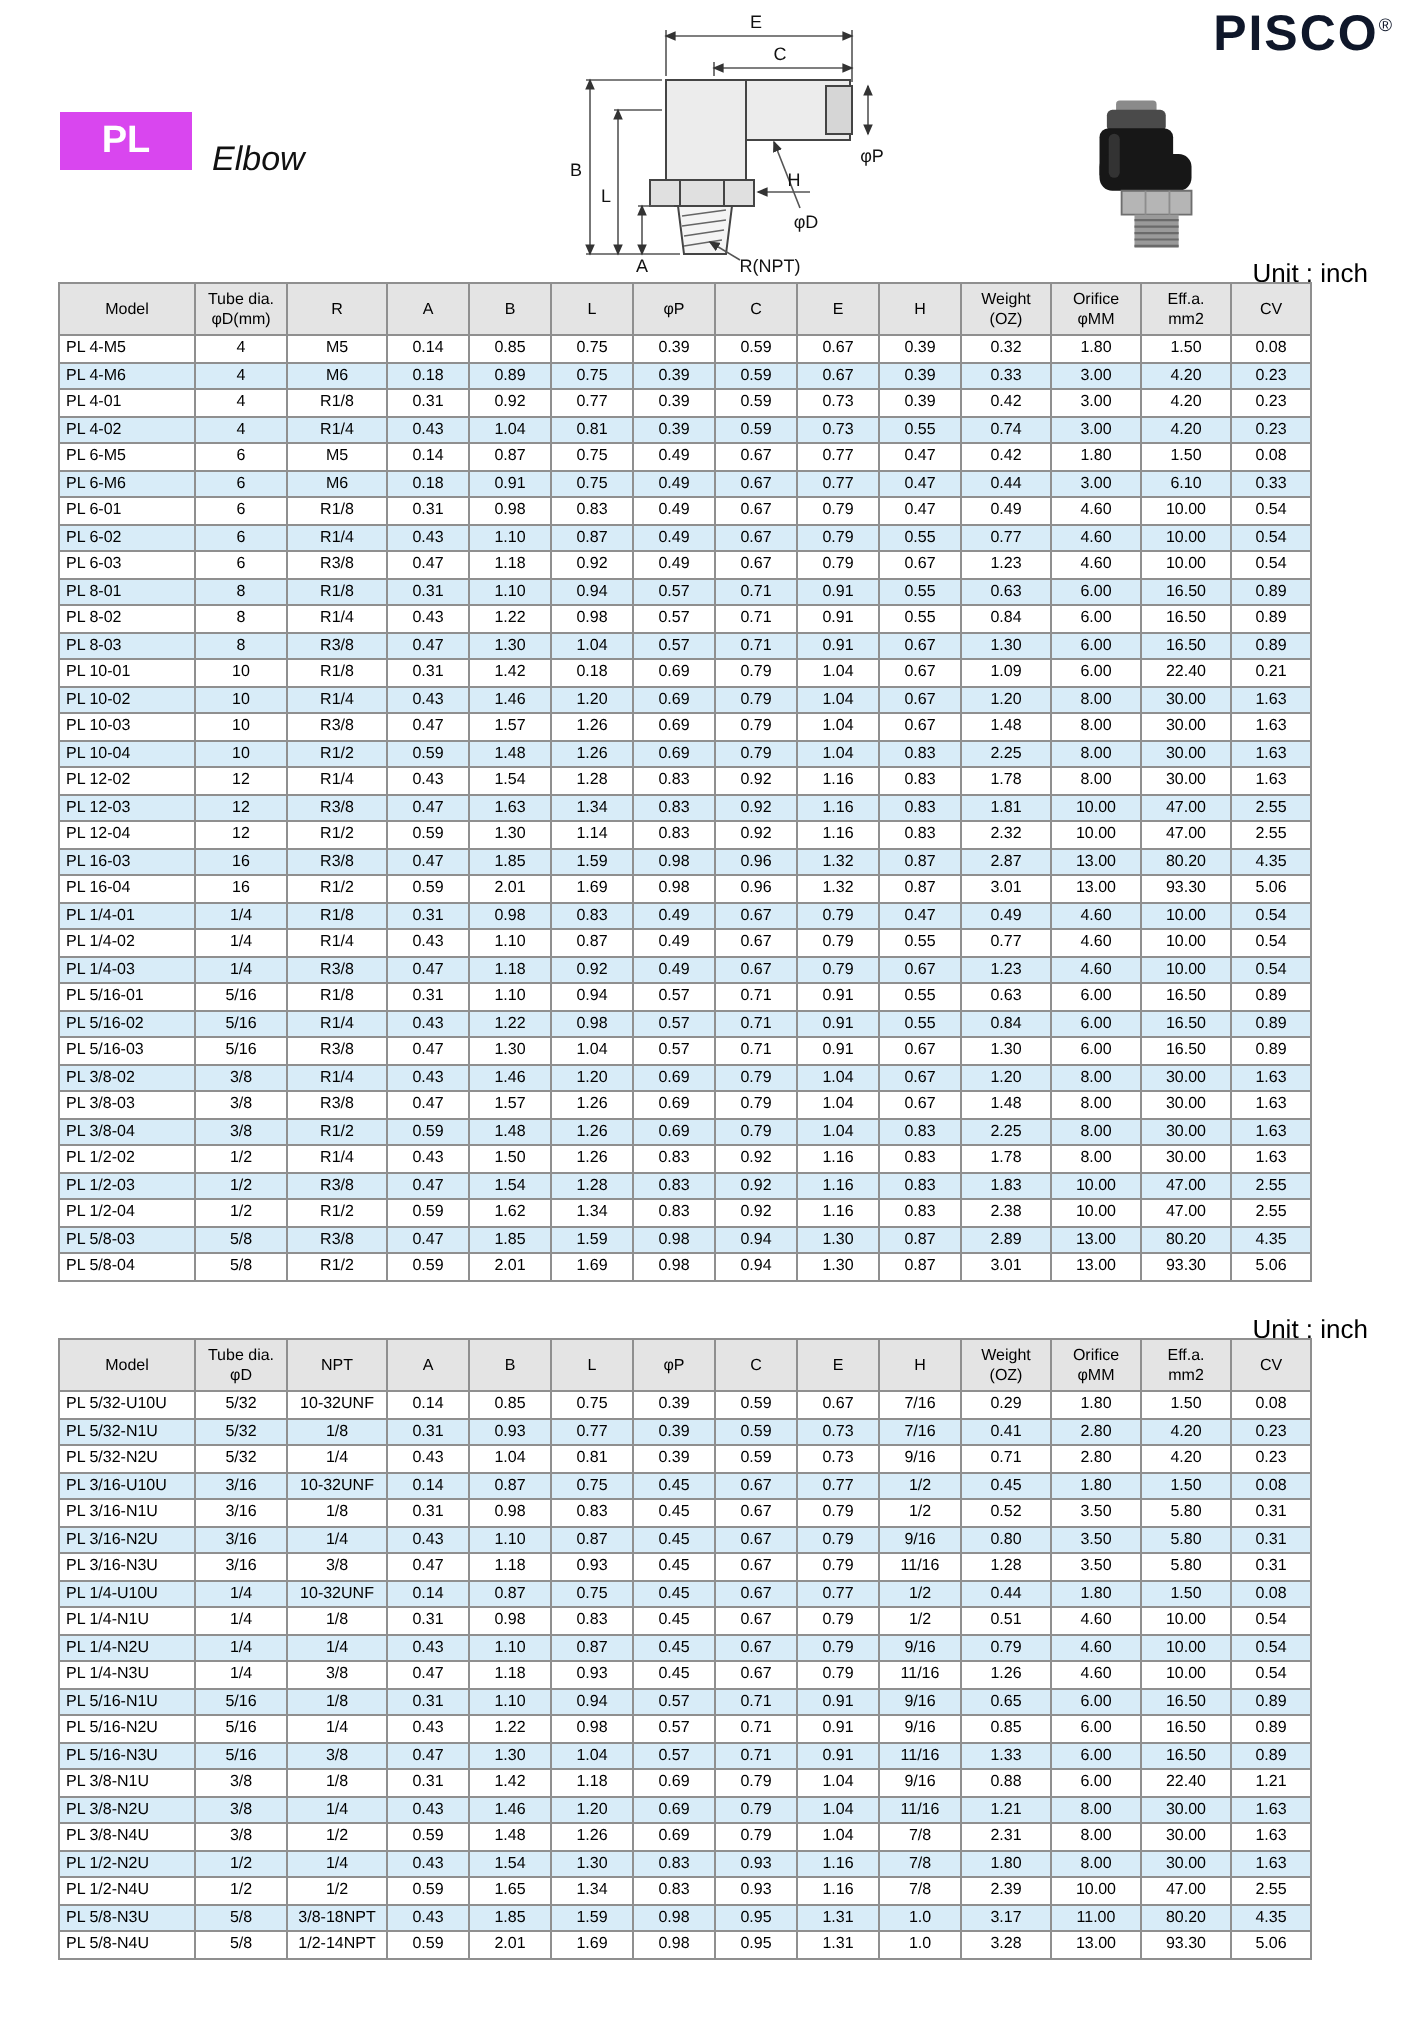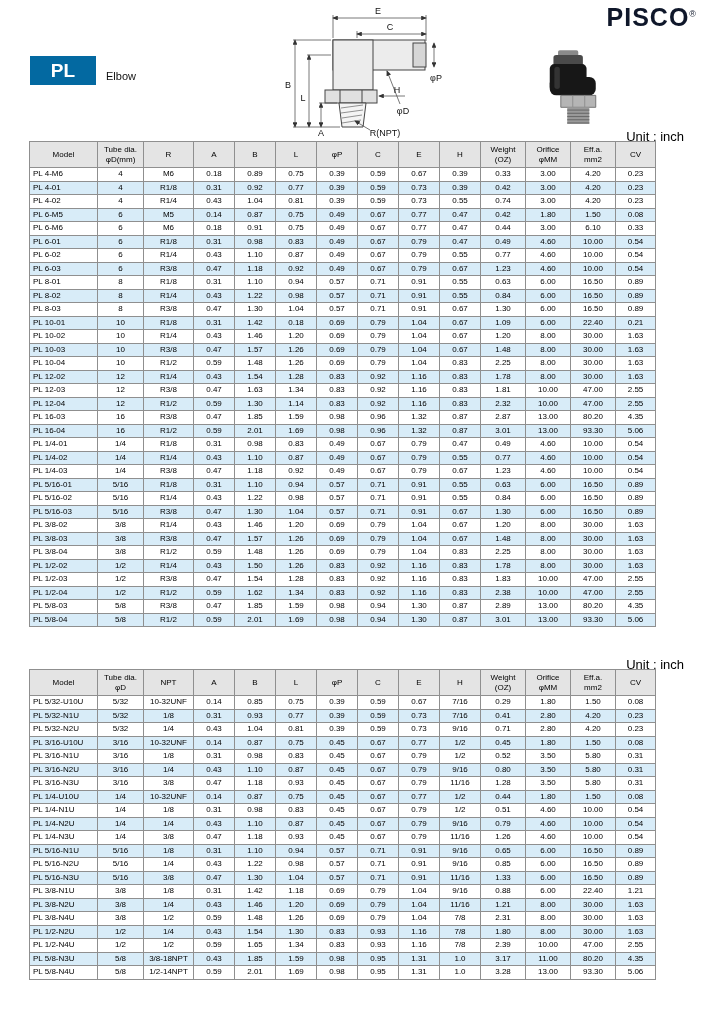--- a/index.html
+++ b/index.html
@@ -7,24 +7,24 @@
     position:relative; width:713px; height:1015px; background:#ffffff;
     font-family:"Liberation Sans", sans-serif; color:#000; overflow:hidden;
   }
   .brand {
     position:absolute; top:3px; right:16px;
     color:#0f172a; font-weight:bold; font-size:25px; letter-spacing:1px;
   }
   .brand sup { font-size:9px; font-weight:normal; vertical-align:super; }
   .series-badge {
     position:absolute; left:30px; top:56px; width:66px; height:29px;
-    background:#0369a1; color:#fff; font-size:19px; font-weight:bold;
+    background:#d946ef; color:#fff; font-size:19px; font-weight:bold;
     display:flex; align-items:center; justify-content:center;
   }
-  .series-name { position:absolute; left:106px; top:70px; font-size:11px; color:#111; }
+  .series-name { position:absolute; left:106px; top:70px; font-size:17px; color:#111;font-style:italic; }
 
   .drawing { position:absolute; left:237px; top:4px; width:218px; height:134px; }
   .drawing text { font-family:"Liberation Sans", sans-serif; font-size:9px; fill:#111; }
   .photo { position:absolute; left:524px; top:48px; width:92px; height:80px; }
 
   .unit-note { position:absolute; right:29px; font-size:13px; color:#000; }
   .unit-note-1 { top:129px; }
   .unit-note-2 { top:657px; }
 
   table.spec {
@@ -174,20 +174,36 @@
 (OZ)</th>
           <th>Orifice
 φMM</th>
           <th>Eff.a.
 mm2</th>
           <th>CV</th>
         </tr>
       </thead>
       <tbody>
         <tr>
+          <td>PL 4-M5</td>
+          <td>4</td>
+          <td>M5</td>
+          <td>0.14</td>
+          <td>0.85</td>
+          <td>0.75</td>
+          <td>0.39</td>
+          <td>0.59</td>
+          <td>0.67</td>
+          <td>0.39</td>
+          <td>0.32</td>
+          <td>1.80</td>
+          <td>1.50</td>
+          <td>0.08</td>
+        </tr>
+        <tr>
           <td>PL 4-M6</td>
           <td>4</td>
           <td>M6</td>
           <td>0.18</td>
           <td>0.89</td>
           <td>0.75</td>
           <td>0.39</td>
           <td>0.59</td>
           <td>0.67</td>
           <td>0.39</td>

